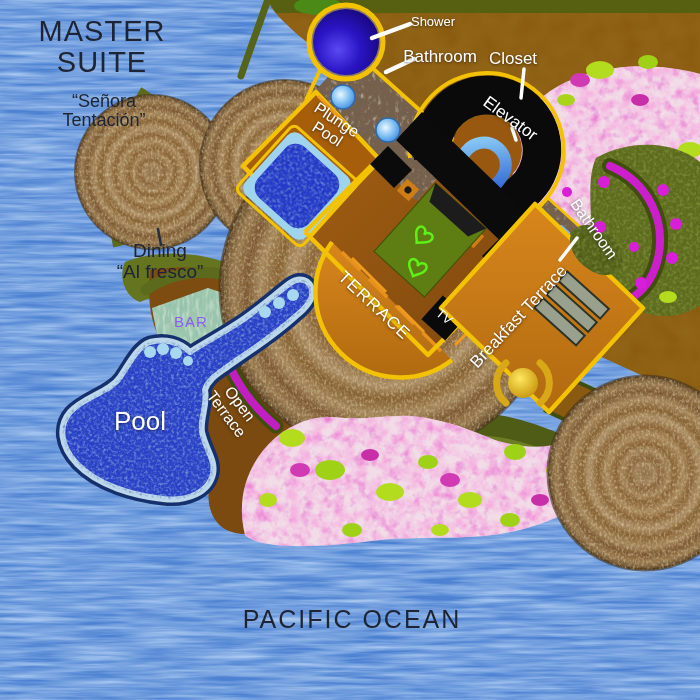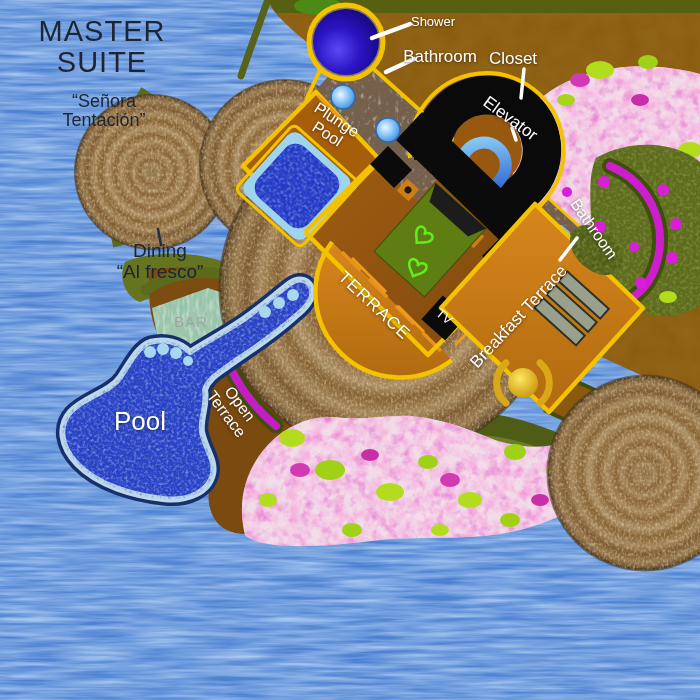--- a/index.html
+++ b/index.html
@@ -386,17 +386,18 @@
 <div class="lbl lt" style="left:513px;top:59px;font-size:17px;">Closet</div>
 <div class="lbl lt" style="left:510px;top:119px;font-size:17px;transform:translate(-50%,-50%) rotate(36deg);">Elevator</div>
 <div class="lbl lt" style="left:332px;top:127px;font-size:16px;transform:translate(-50%,-50%) rotate(33deg);">Plunge
 Pool</div>
 <div class="lbl lt" style="left:594px;top:229px;font-size:16px;transform:translate(-50%,-50%) rotate(55deg);">Bathroom</div>
 <div class="lbl lt" style="left:519px;top:317px;font-size:17px;transform:translate(-50%,-50%) rotate(-47deg);">Breakfast Terrace</div>
 <div class="lbl lt" style="left:374px;top:306px;font-size:17px;letter-spacing:1.5px;transform:translate(-50%,-50%) rotate(43deg);">TERRACE</div>
 <div class="lbl lt" style="left:444px;top:317px;font-size:13px;transform:translate(-50%,-50%) rotate(39deg);">TV</div>
 <div class="lbl lt" style="left:233px;top:409px;font-size:16px;transform:translate(-50%,-50%) rotate(53deg);">Open
 Terrace</div>
-<div class="lbl" style="left:191px;top:322px;font-size:15px;letter-spacing:1px;color:#a3a3a3;">BAR</div>
+<div class="lbl" style="left:191px;top:322px;font-size:15px;letter-spacing:1px;color:#8b5cf6;">BAR</div>
 <div class="lbl lt" style="left:140px;top:421px;font-size:26px;">Pool</div>
 <div class="lbl dk" style="left:160px;top:262px;font-size:19px;">Dining
 “Al fresco”</div>
+<div class="lbl dk" style="left:352px;top:619px;font-size:25px;letter-spacing:2px;">PACIFIC OCEAN</div>
 </div>
 
 </body></html>

